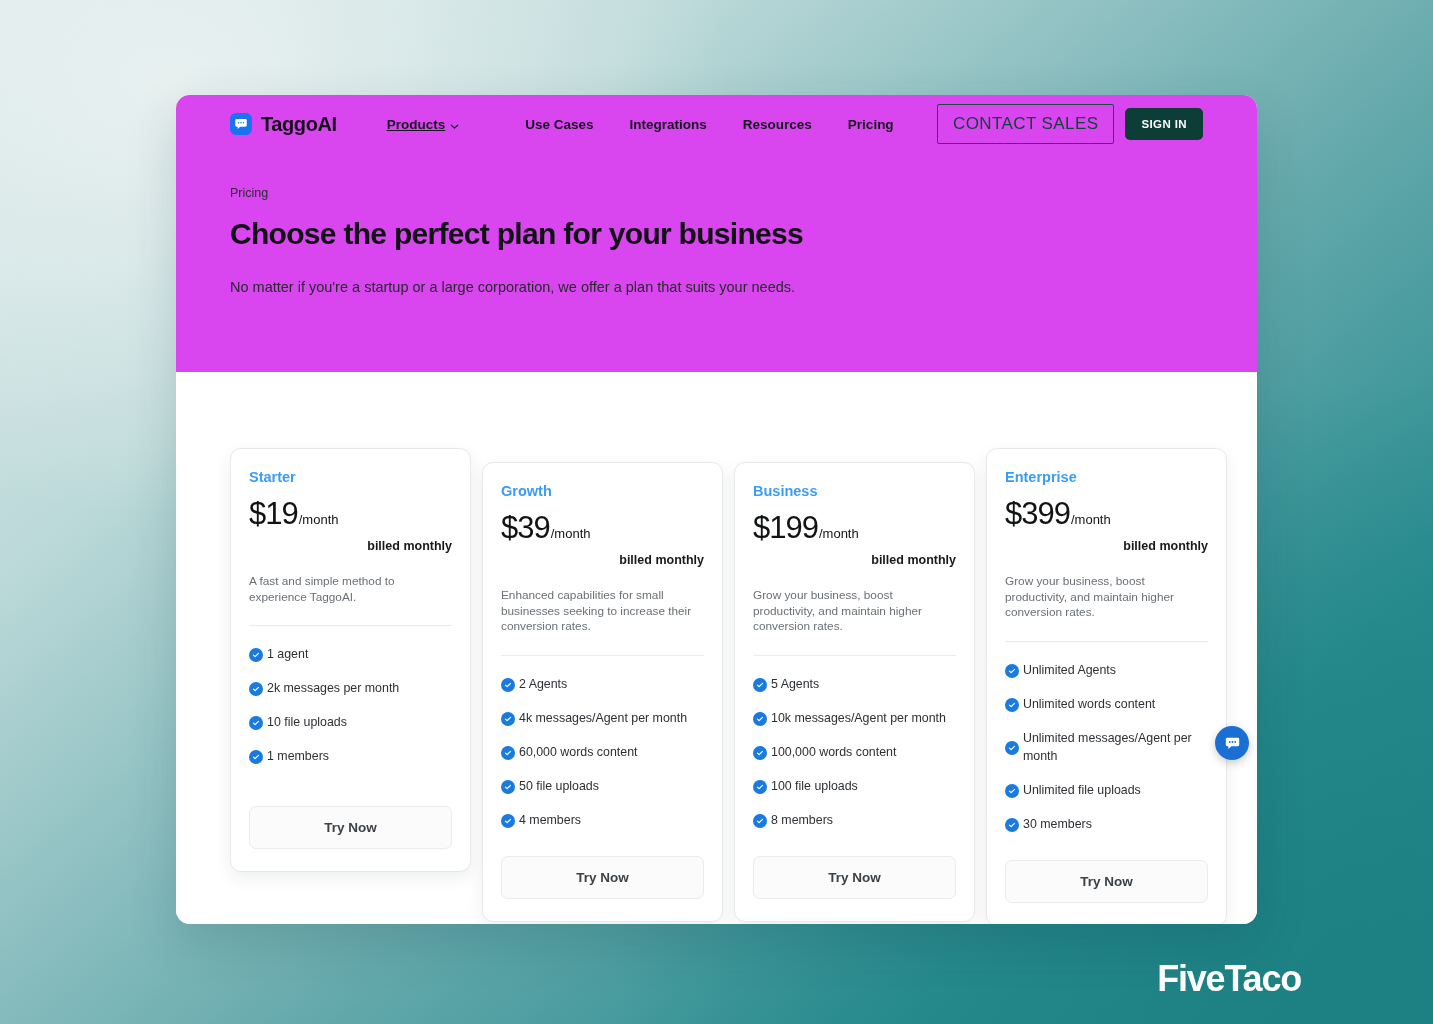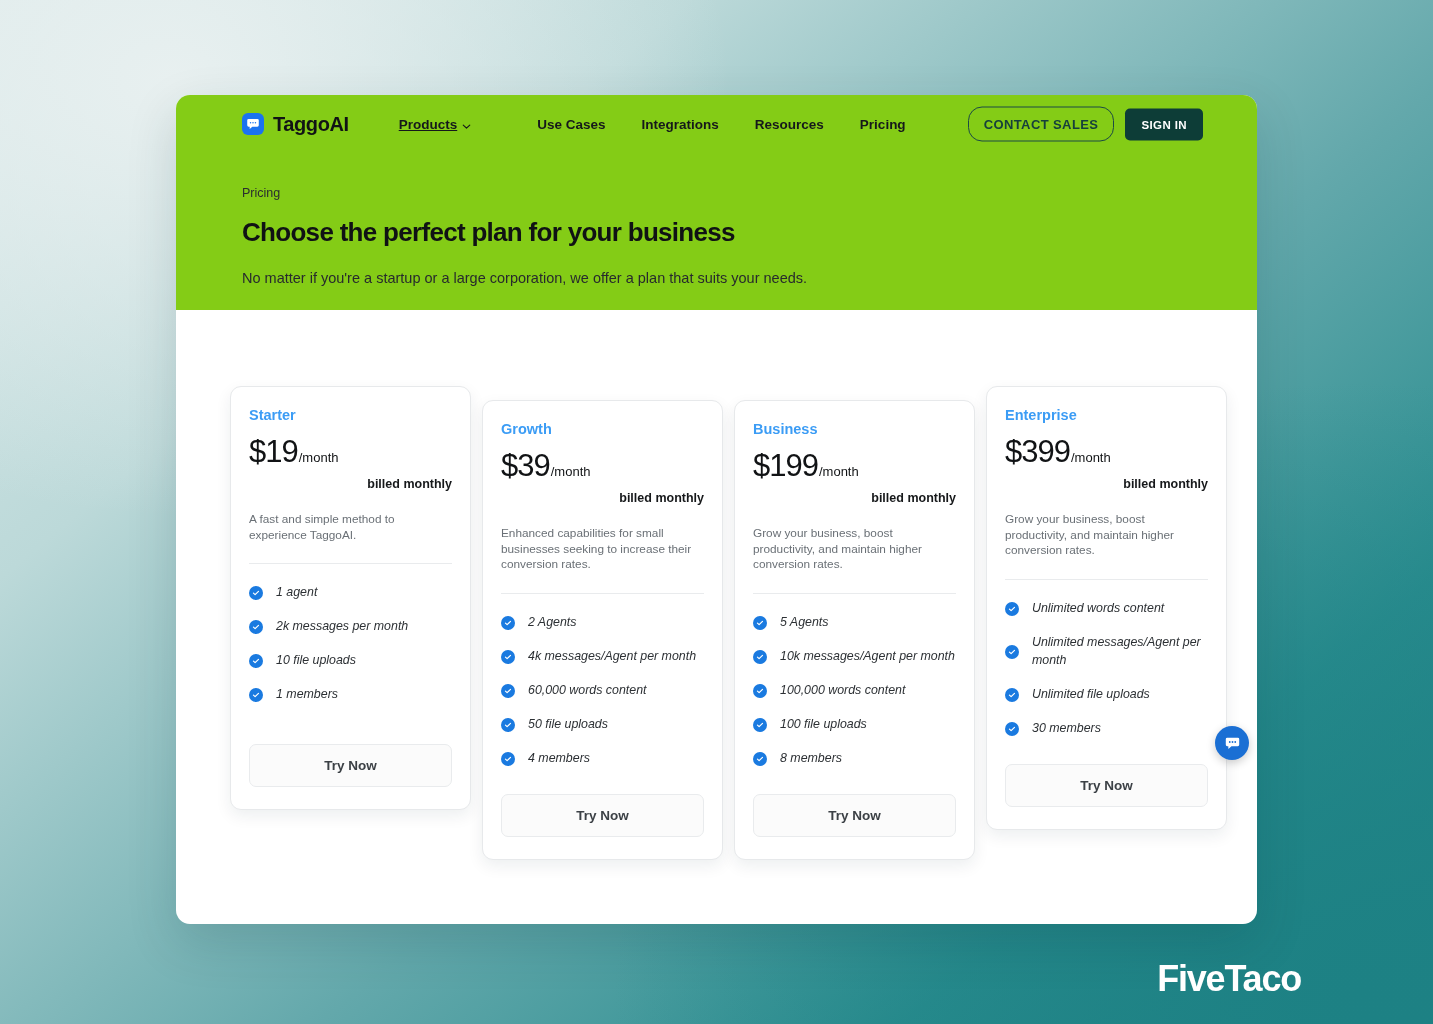--- a/index.html
+++ b/index.html
@@ -27,24 +27,23 @@
     width: 1081px;
     height: 829px;
     background: #ffffff;
     border-radius: 14px;
     overflow: hidden;
     box-shadow: 0 18px 50px rgba(10,50,55,0.16);
   }
 
   
   .hero {
-    background: #84cc16;
-    height: 215px;
+    background: #d946ef;
+    height: 277px;
     position: relative;
-    padding-left: 12px;
   }
 
   .navbar {
     height: 58px;
     display: flex;
     align-items: center;
     padding: 0 54px 0 54px;
     position: relative;
   }
 
@@ -108,23 +107,23 @@
     transform: translateY(-50%);
     display: flex;
     align-items: center;
     gap: 11px;
   }
 
   .btn-outline {
     border: 1px solid #1c4a45;
     color: #16403c;
     background: transparent;
-    border-radius: 14px;
-    font-size: 13px;
-    font-weight: 700;
+    border-radius: 2px;
+    font-size: 17px;
+    font-weight: 400;
     letter-spacing: 0.4px;
     padding: 9px 15px;
     cursor: pointer;
     font-family: inherit;
   }
 
   .btn-solid {
     background: #0d3d37;
     color: #ffffff;
     border: none;
@@ -141,25 +140,25 @@
     padding: 33px 54px 0 54px;
   }
 
   .eyebrow {
     font-size: 12.5px;
     color: #2a2d30;
     margin-bottom: 17px;
   }
 
   .hero-title {
-    font-size: 26px;
+    font-size: 30px;
     font-weight: 700;
     color: #101214;
     letter-spacing: -0.7px;
-    margin-bottom: 22px;
+    margin-bottom: 28px;
   }
 
   .hero-sub {
     font-size: 14.5px;
     color: #272a2d;
   }
 
   
   .pricing {
     background: #ffffff;
@@ -228,23 +227,22 @@
   }
 
   .features {
     list-style: none;
     margin-top: 12px;
   }
 
   .feature {
     display: flex;
     align-items: center;
-    gap: 13px;
+    gap: 4px;
     padding: 8px 0;
-    font-style: italic;
   }
 
   .check {
     width: 14px;
     height: 14px;
     border-radius: 50%;
     background: #1a7ae0;
     display: flex;
     align-items: center;
     justify-content: center;
@@ -526,20 +524,28 @@
       <div class="billed">billed monthly</div>
       <div class="plan-desc">Grow your business, boost productivity, and maintain higher conversion rates.</div>
       <div class="divider"></div>
       <ul class="features">
         <li class="feature">
           <span class="check">
               <svg width="8" height="8" viewBox="0 0 10 10">
                 <path d="M1.8 5.1 L3.9 7.1 L8.1 2.9" stroke="#fff" stroke-width="1.5" fill="none" stroke-linecap="round" stroke-linejoin="round"></path>
               </svg>
             </span>
+          <span class="feature-label">Unlimited Agents</span>
+        </li>
+        <li class="feature">
+          <span class="check">
+              <svg width="8" height="8" viewBox="0 0 10 10">
+                <path d="M1.8 5.1 L3.9 7.1 L8.1 2.9" stroke="#fff" stroke-width="1.5" fill="none" stroke-linecap="round" stroke-linejoin="round"></path>
+              </svg>
+            </span>
           <span class="feature-label">Unlimited words content</span>
         </li>
         <li class="feature">
           <span class="check">
               <svg width="8" height="8" viewBox="0 0 10 10">
                 <path d="M1.8 5.1 L3.9 7.1 L8.1 2.9" stroke="#fff" stroke-width="1.5" fill="none" stroke-linecap="round" stroke-linejoin="round"></path>
               </svg>
             </span>
           <span class="feature-label">Unlimited messages/Agent per month</span>
         </li>

